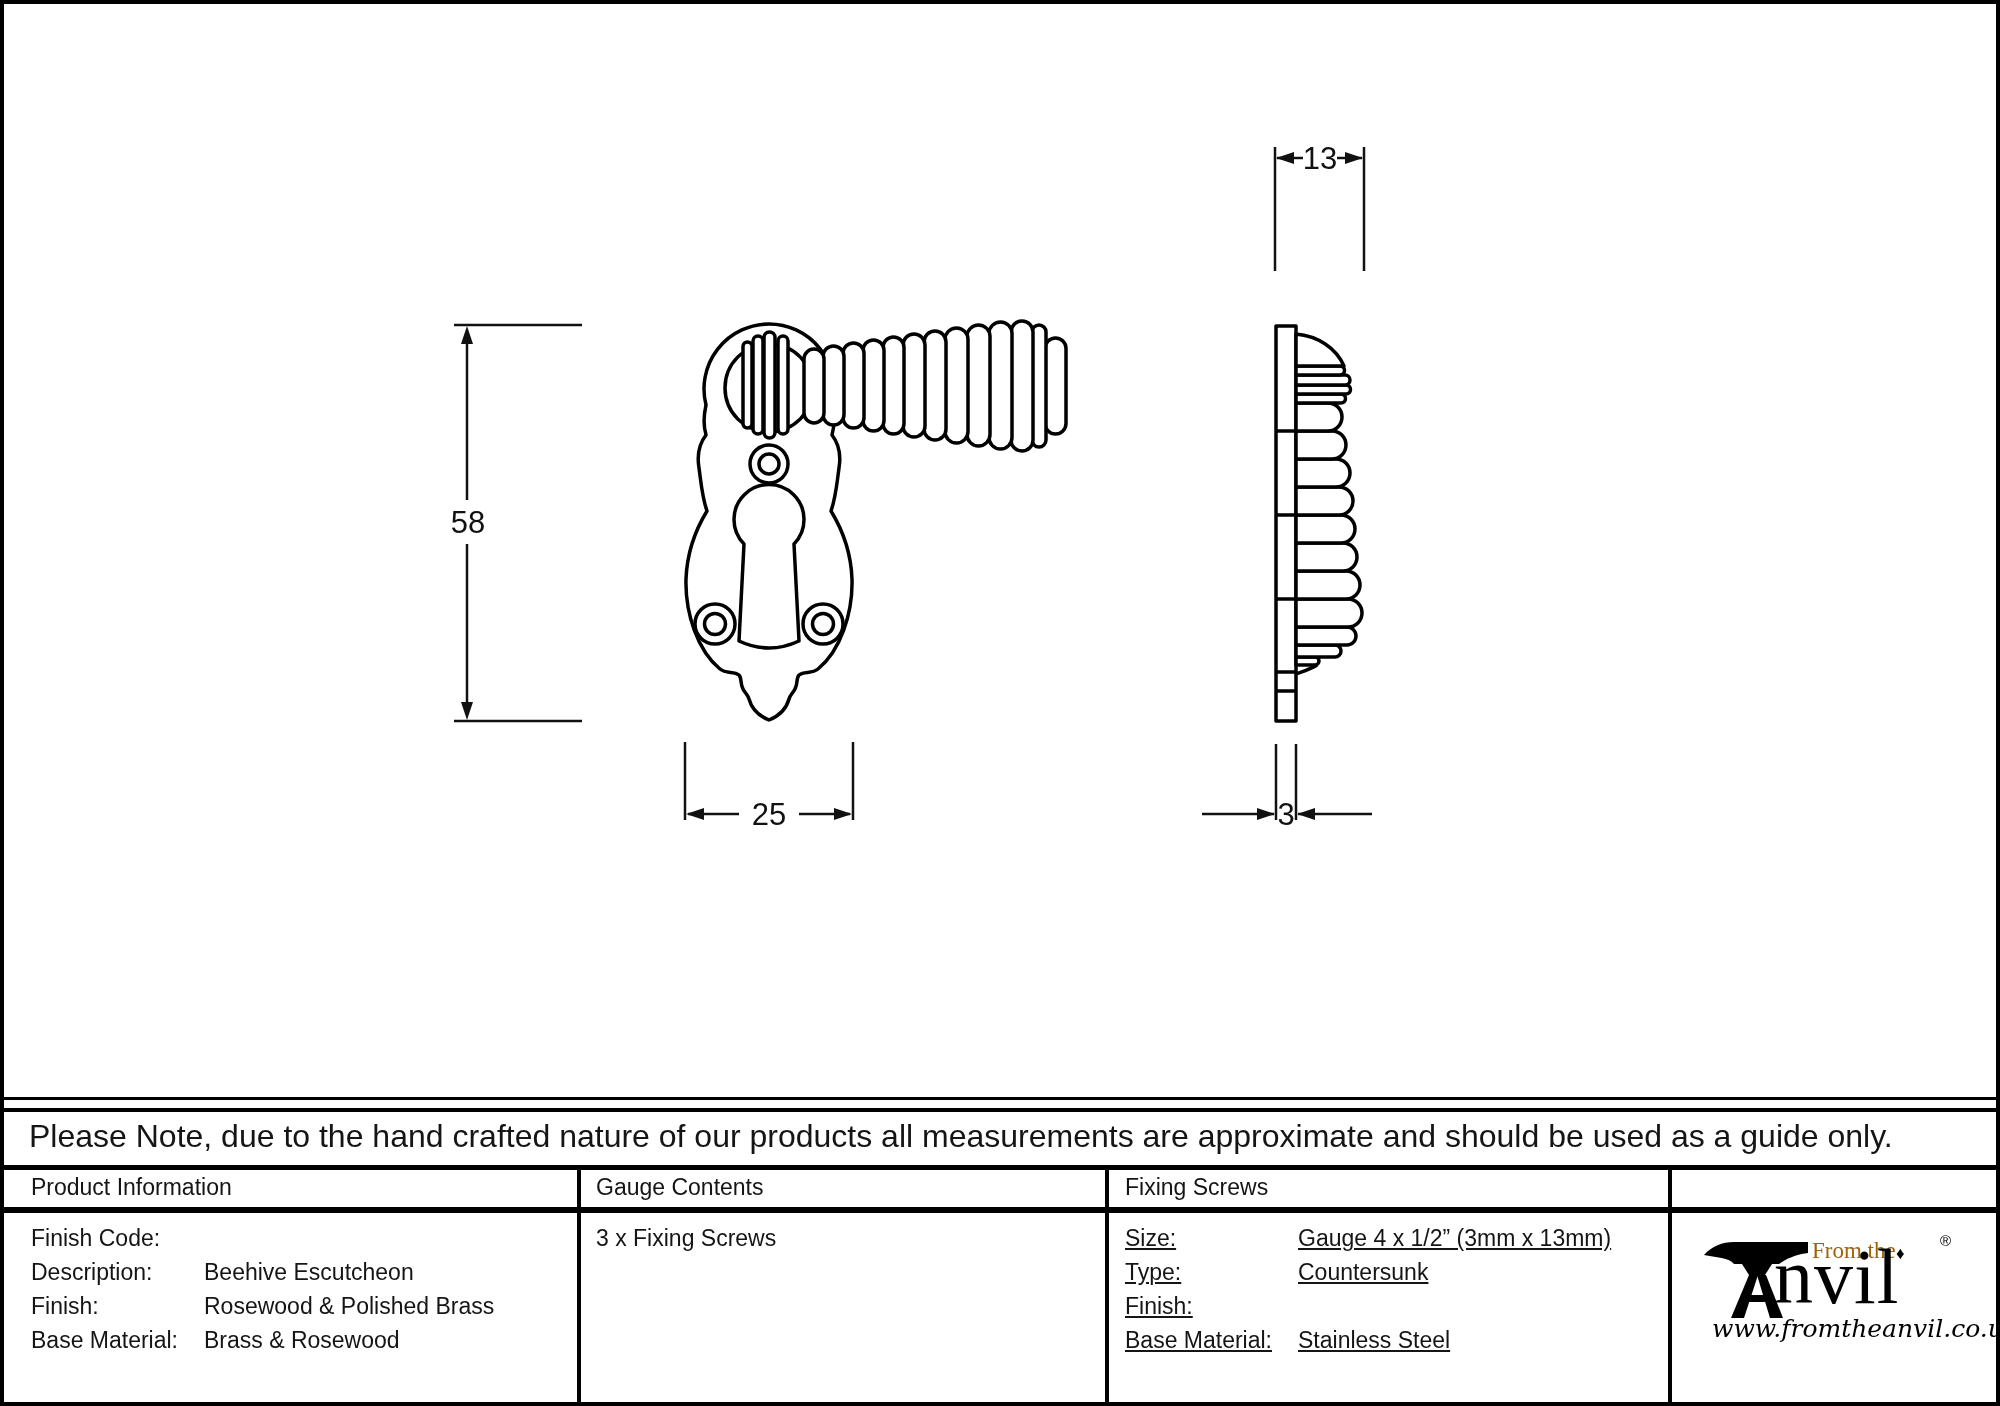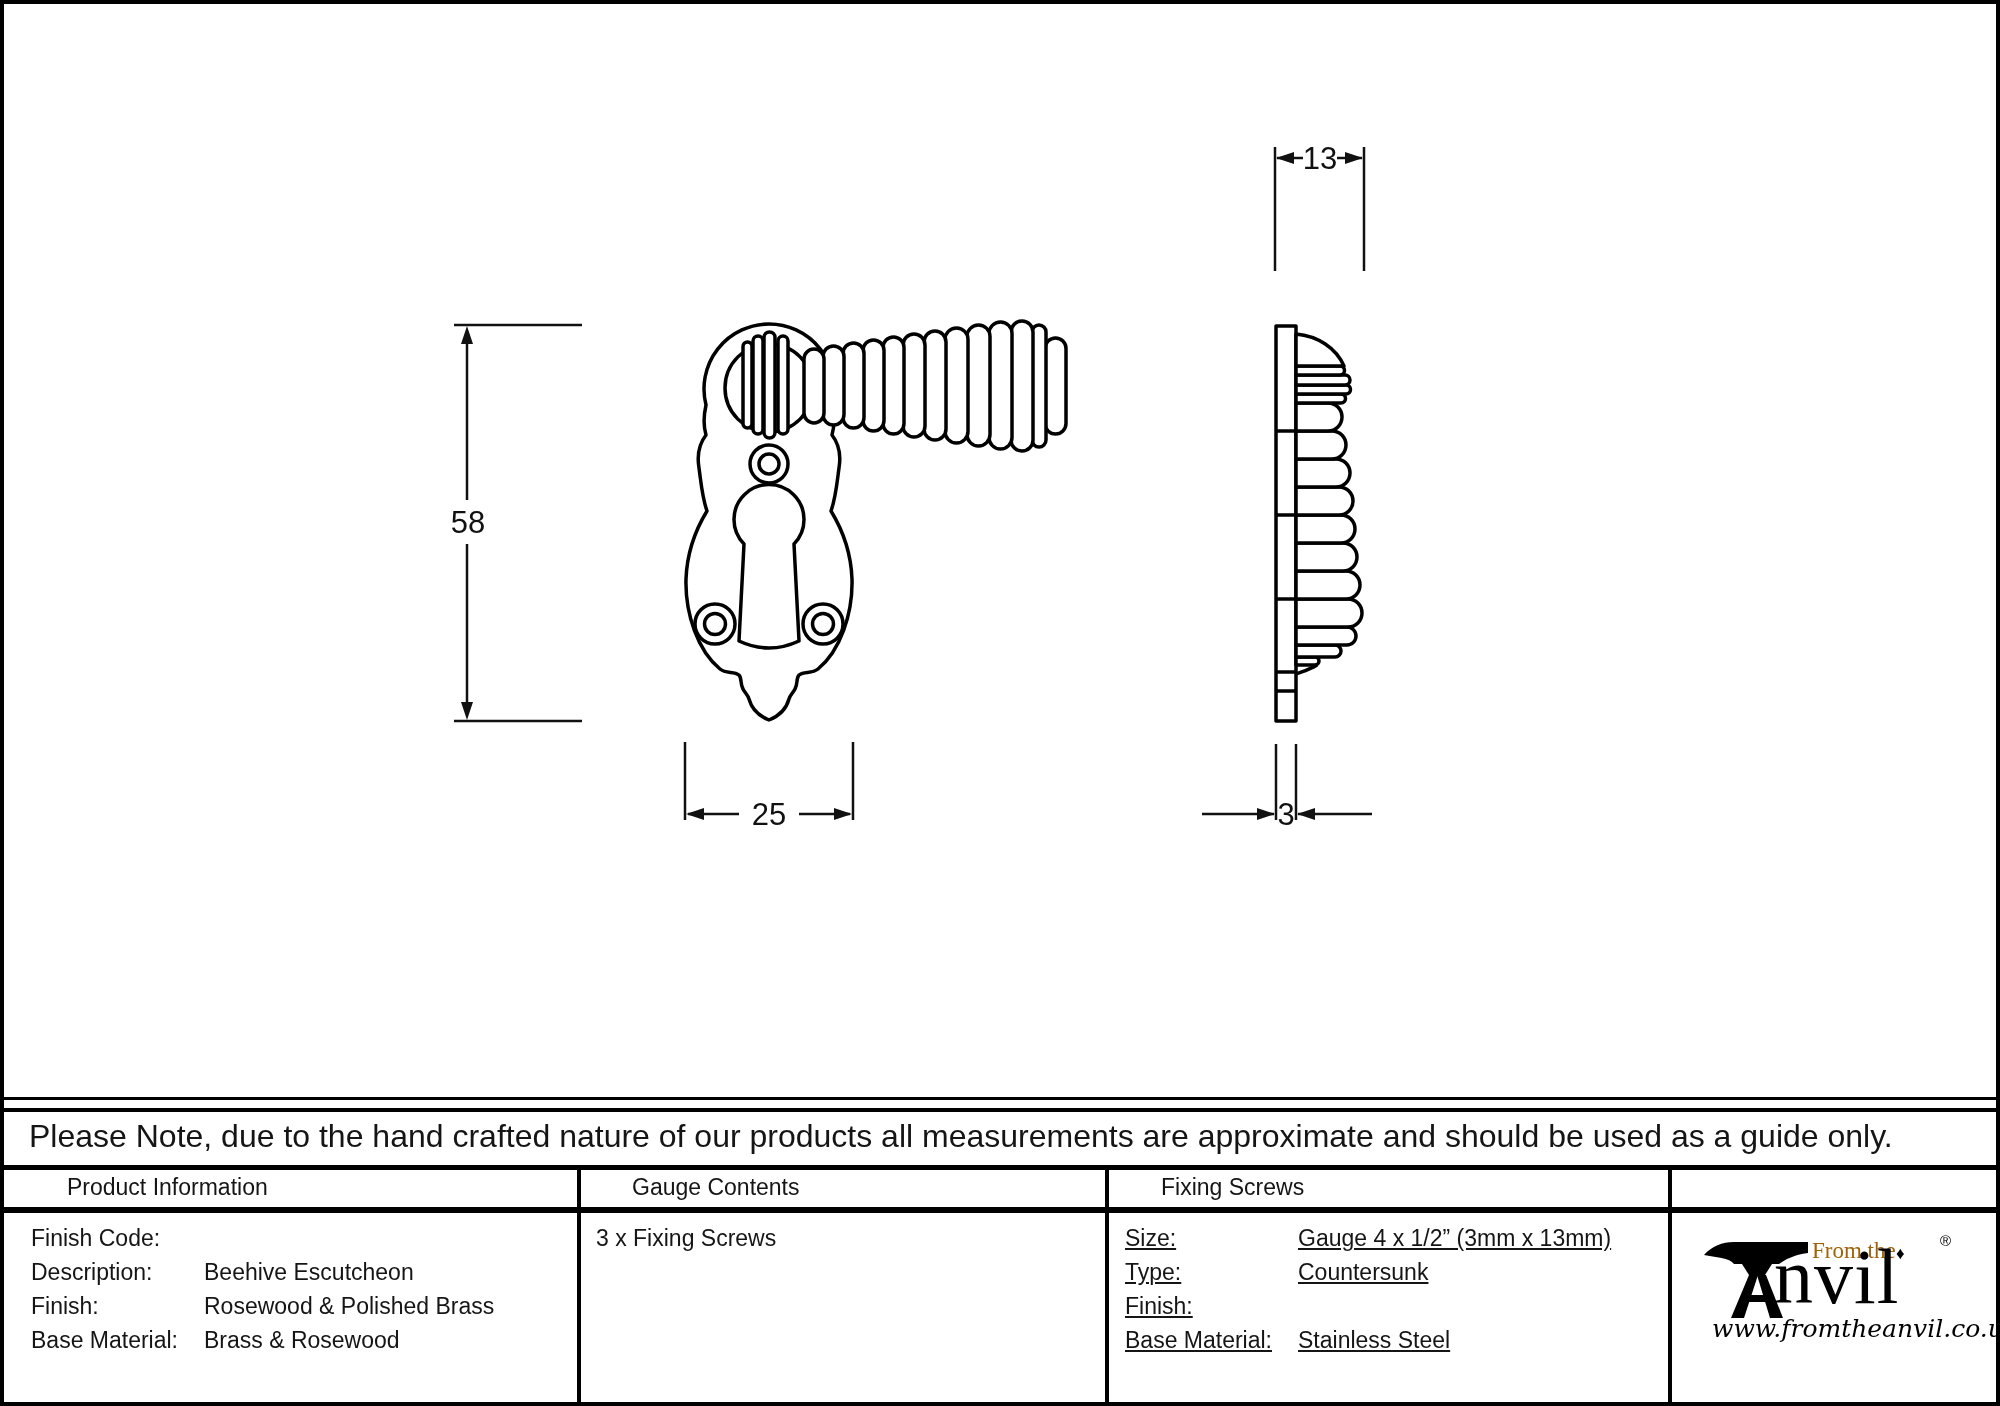--- a/index.html
+++ b/index.html
@@ -9,21 +9,21 @@
     font-family:"Liberation Sans", sans-serif;color:#111;
   }
   svg{display:block;}
   .hline{position:absolute;left:0;right:0;background:#000;}
   .vline{position:absolute;width:4px;background:#000;}
   .note-text{
     position:absolute;left:25px;top:1114px;width:1900px;
     font-size:32px;color:#151515;
   }
   .col-header{
-    position:absolute;font-size:23px;font-weight:500;color:#151515;white-space:nowrap;margin-left:36px;
+    position:absolute;font-size:23px;font-weight:500;color:#151515;white-space:nowrap;
   }
   .cell-rows{position:absolute;font-size:23px;color:#151515;}
   .cell-rows .row{display:grid;grid-template-columns:173px auto;height:34px;line-height:30px;white-space:nowrap;}
   .cell-rows .row-single{height:34px;line-height:30px;white-space:nowrap;}
   .logo{position:absolute;left:1690px;top:1228px;width:280px;height:120px;}
   .logo .fromthe{position:absolute;left:118px;top:6px;font-family:"Liberation Serif",serif;font-size:23px;color:#a16207;}
   .logo .diamond{position:absolute;left:202px;top:12px;font-size:17px;color:#000;}
   .logo .anvilword{position:absolute;left:80px;top:10px;font-family:"Liberation Serif",serif;font-size:78px;line-height:70px;color:#000;letter-spacing:1px;}
   .logo .reg{position:absolute;left:246px;top:0px;font-size:15px;color:#000;}
   .logo .url{position:absolute;left:18px;top:82px;font-family:"DejaVu Serif",serif;font-style:italic;font-size:25px;color:#000;white-space:nowrap;}

